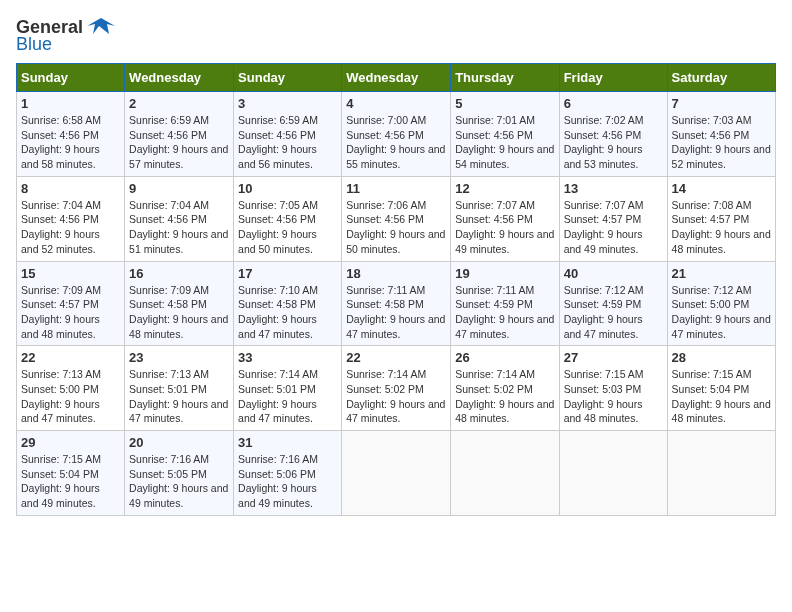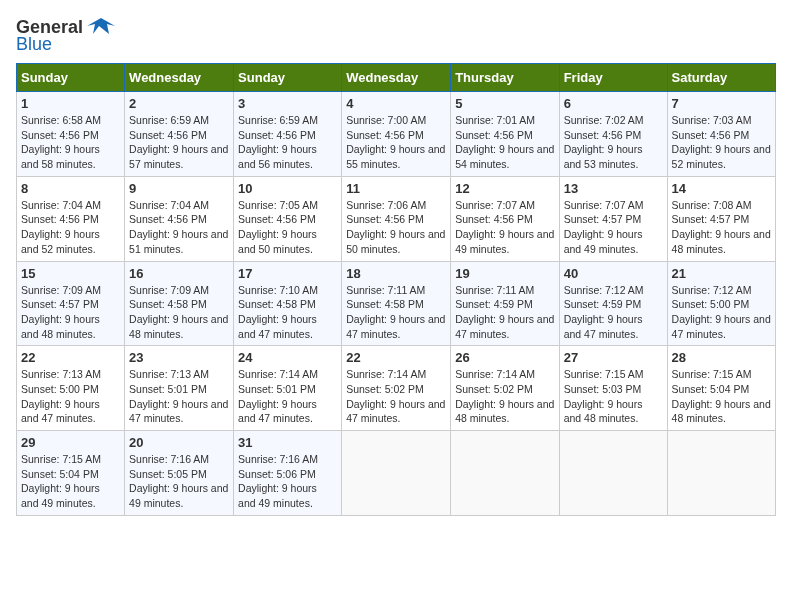--- a/index.html
+++ b/index.html
@@ -137,21 +137,21 @@
         <td><span class="day-num">16</span><span class="day-detail">Sunrise: 7:09 AM<br>Sunset: 4:58 PM<br>Daylight: 9 hours and 48 minutes.</span></td>
         <td><span class="day-num">17</span><span class="day-detail">Sunrise: 7:10 AM<br>Sunset: 4:58 PM<br>Daylight: 9 hours and 47 minutes.</span></td>
         <td><span class="day-num">18</span><span class="day-detail">Sunrise: 7:11 AM<br>Sunset: 4:58 PM<br>Daylight: 9 hours and 47 minutes.</span></td>
         <td><span class="day-num">19</span><span class="day-detail">Sunrise: 7:11 AM<br>Sunset: 4:59 PM<br>Daylight: 9 hours and 47 minutes.</span></td>
         <td><span class="day-num">40</span><span class="day-detail">Sunrise: 7:12 AM<br>Sunset: 4:59 PM<br>Daylight: 9 hours and 47 minutes.</span></td>
         <td><span class="day-num">21</span><span class="day-detail">Sunrise: 7:12 AM<br>Sunset: 5:00 PM<br>Daylight: 9 hours and 47 minutes.</span></td>
       </tr>
       <tr>
         <td><span class="day-num">22</span><span class="day-detail">Sunrise: 7:13 AM<br>Sunset: 5:00 PM<br>Daylight: 9 hours and 47 minutes.</span></td>
         <td><span class="day-num">23</span><span class="day-detail">Sunrise: 7:13 AM<br>Sunset: 5:01 PM<br>Daylight: 9 hours and 47 minutes.</span></td>
-        <td><span class="day-num">24</span><span class="day-detail">Sunrise: 7:14 AM<br>Sunset: 5:01 PM<br>Daylight: 9 hours and 47 minutes.</span></td>
+        <td><span class="day-num">33</span><span class="day-detail">Sunrise: 7:14 AM<br>Sunset: 5:01 PM<br>Daylight: 9 hours and 47 minutes.</span></td>
         <td><span class="day-num">22</span><span class="day-detail">Sunrise: 7:14 AM<br>Sunset: 5:02 PM<br>Daylight: 9 hours and 47 minutes.</span></td>
         <td><span class="day-num">26</span><span class="day-detail">Sunrise: 7:14 AM<br>Sunset: 5:02 PM<br>Daylight: 9 hours and 48 minutes.</span></td>
         <td><span class="day-num">27</span><span class="day-detail">Sunrise: 7:15 AM<br>Sunset: 5:03 PM<br>Daylight: 9 hours and 48 minutes.</span></td>
         <td><span class="day-num">28</span><span class="day-detail">Sunrise: 7:15 AM<br>Sunset: 5:04 PM<br>Daylight: 9 hours and 48 minutes.</span></td>
       </tr>
       <tr>
         <td><span class="day-num">29</span><span class="day-detail">Sunrise: 7:15 AM<br>Sunset: 5:04 PM<br>Daylight: 9 hours and 49 minutes.</span></td>
         <td><span class="day-num">20</span><span class="day-detail">Sunrise: 7:16 AM<br>Sunset: 5:05 PM<br>Daylight: 9 hours and 49 minutes.</span></td>
         <td><span class="day-num">31</span><span class="day-detail">Sunrise: 7:16 AM<br>Sunset: 5:06 PM<br>Daylight: 9 hours and 49 minutes.</span></td>
         <td class="empty-cell"></td>

